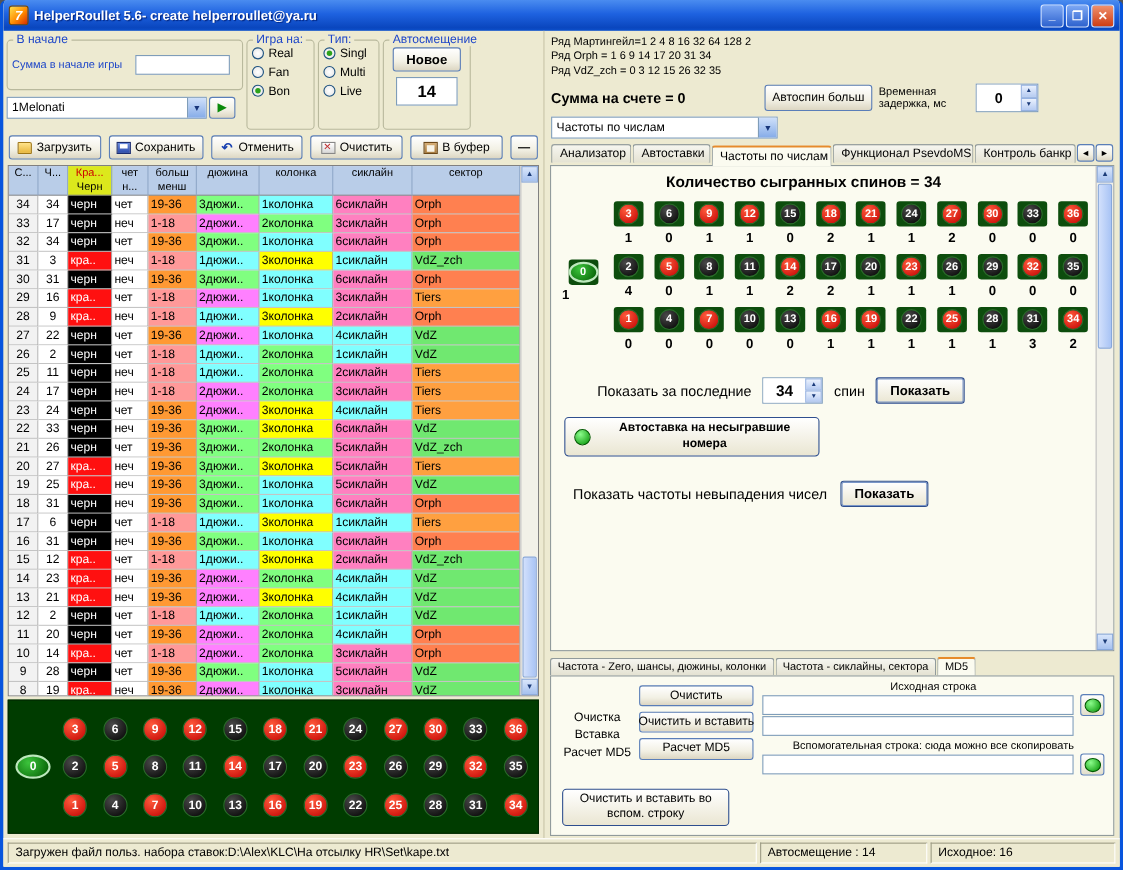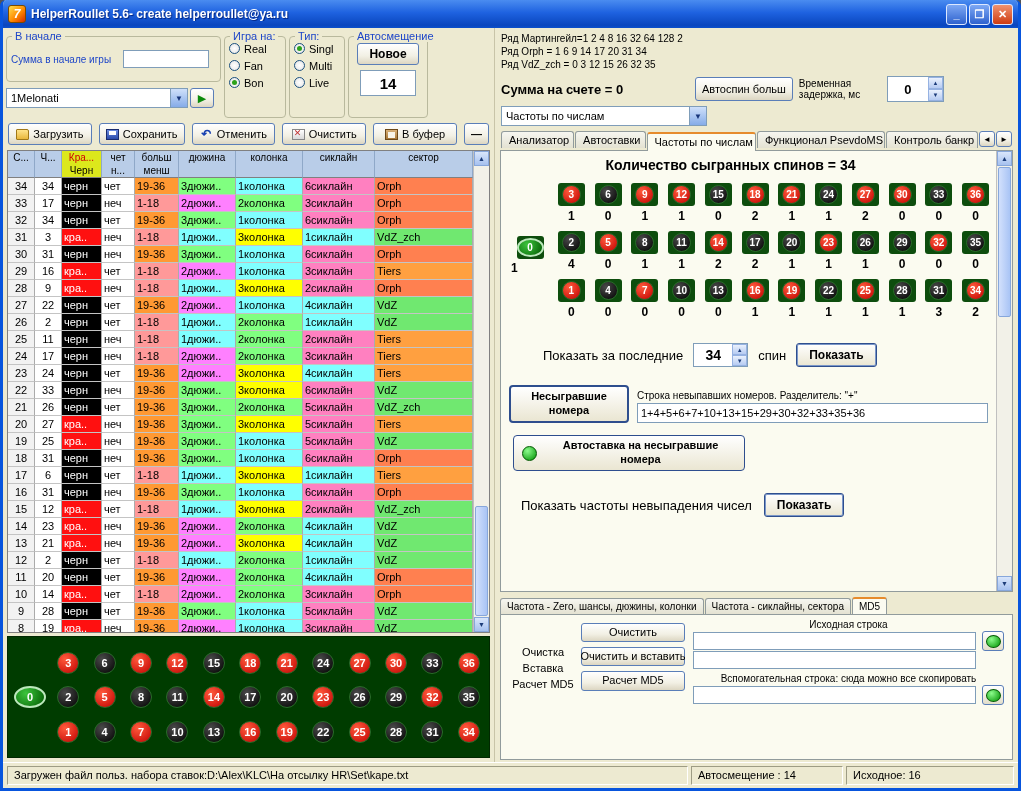--- a/index.html
+++ b/index.html
@@ -1032,27 +1032,20 @@
               <div class="val">34</div>
               <div class="arrows">
                 <div class="sa">▲</div>
                 <div class="sa">▼</div>
               </div>
             </div>
             <span>спин</span>
             <div class="btn-strong">Показать</div>
           </div>
 
-          <div class="row-unplayed">
-            <div class="btn-unplayed">Несыгравшие номера</div>
-            <div class="unp-right">
-              <div class="lab-small">Строка невыпавших номеров. Разделитель: "+"</div>
-              <input class="inp" style="height: 20px;" value="1+4+5+6+7+10+13+15+29+30+32+33+35+36">
-            </div>
-          </div>
 
           <div class="btn-autobet">
             <span class="led"></span>
             <span>Автоставка на несыгравшие номера</span>
           </div>
 
           <div class="row-missing">
             <span>Показать частоты невыпадения чисел</span>
             <div class="btn-strong">Показать</div>
           </div>
@@ -1072,20 +1065,21 @@
           <div class="btab active">MD5</div>
         </div>
 
       <div class="md5-panel">
         <div class="md5-leftlbl">Очистка Вставка Расчет MD5</div>
         <div class="md5-btncol">
             <div class="btn">Очистить</div>
             <div class="btn">Очистить и вставить</div>
             <div class="btn">Расчет MD5</div>
           </div>
+        <div class="md5-bigbtn">Очистить и  вставить во вспом. строку</div>
 
         <div class="md5-right">
           <div class="md5-lbl">Исходная строка</div>
           <div class="md5-inprow">
             <input class="inp" value="" style="">
             <div class="ledbtn">
               <span class="led" style="width:13px;height:13px"></span>
             </div>
           </div>
           <div class="md5-inprow">

